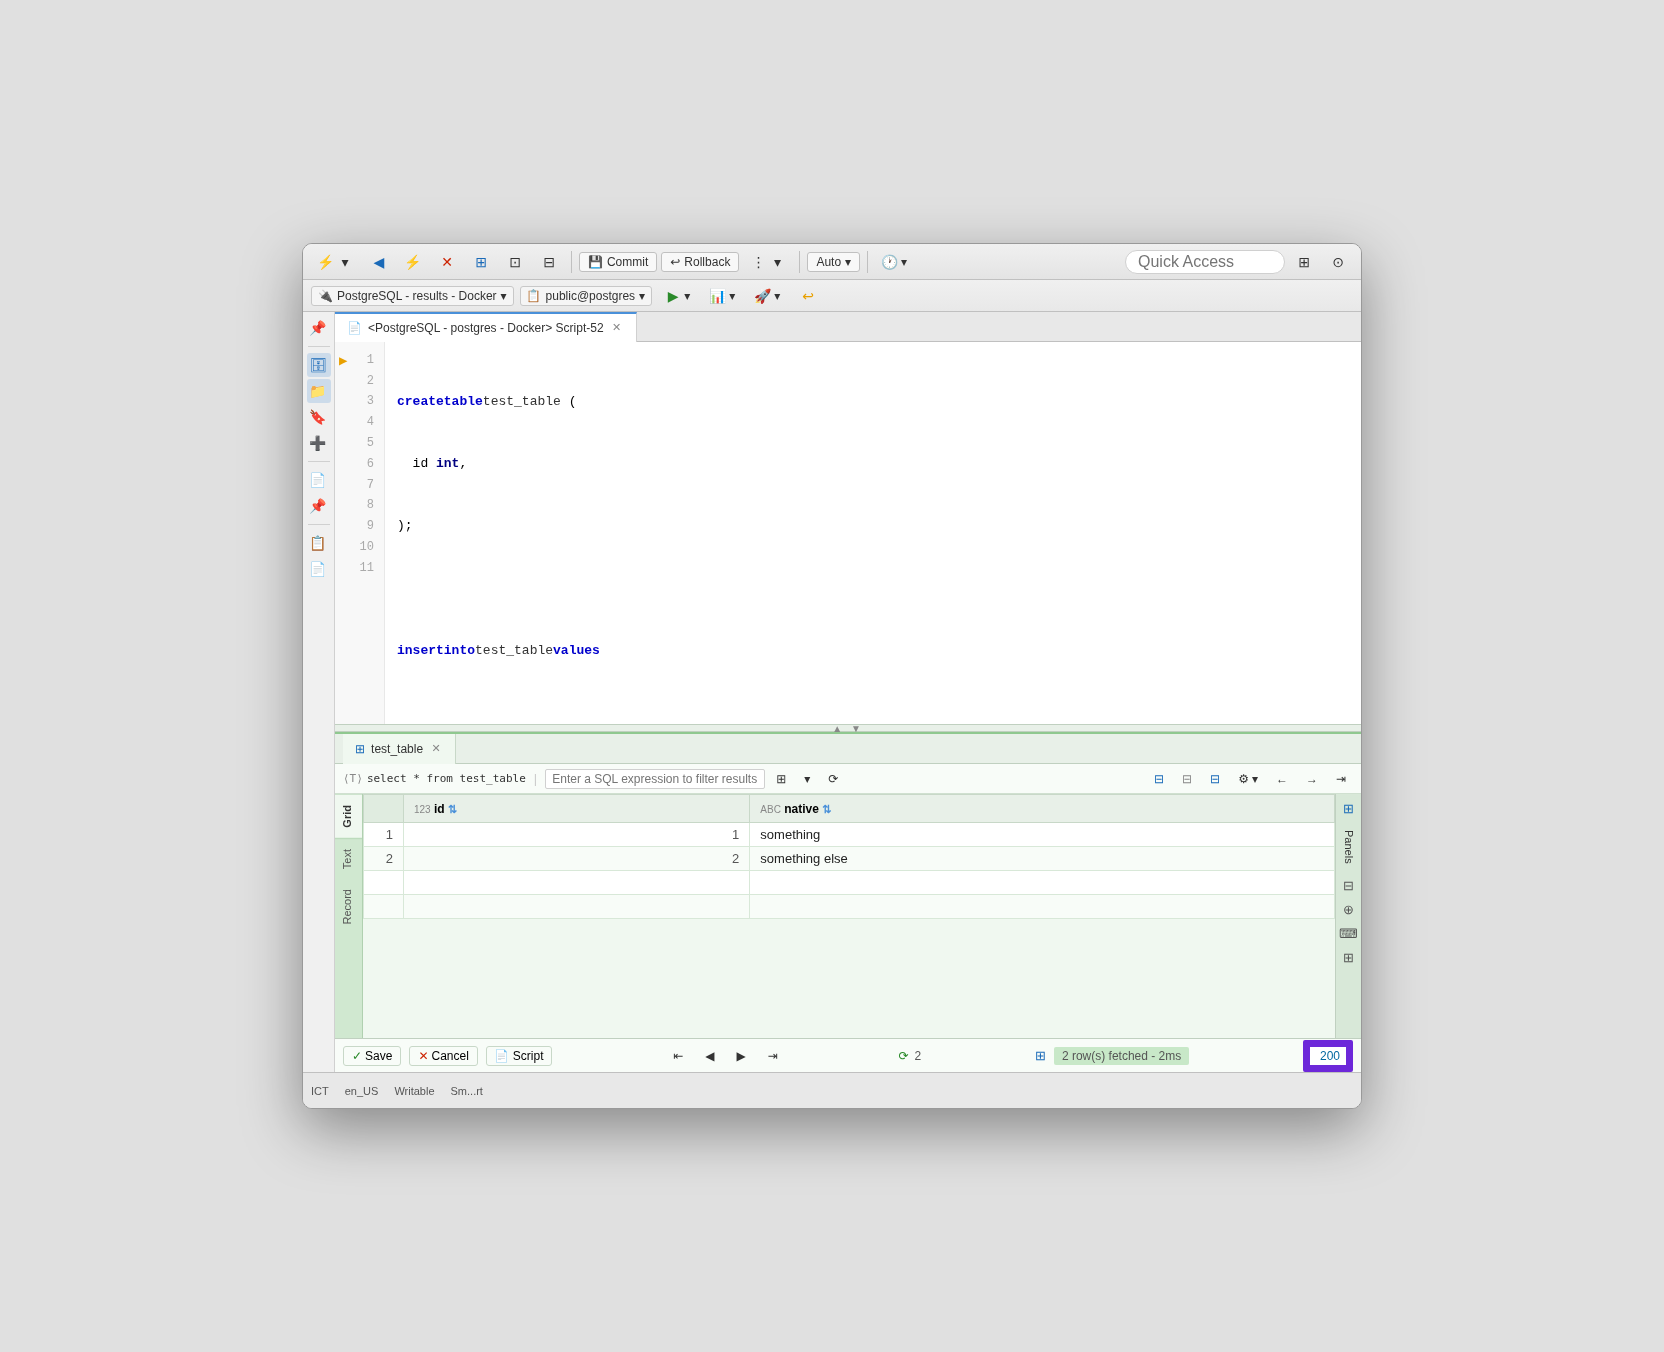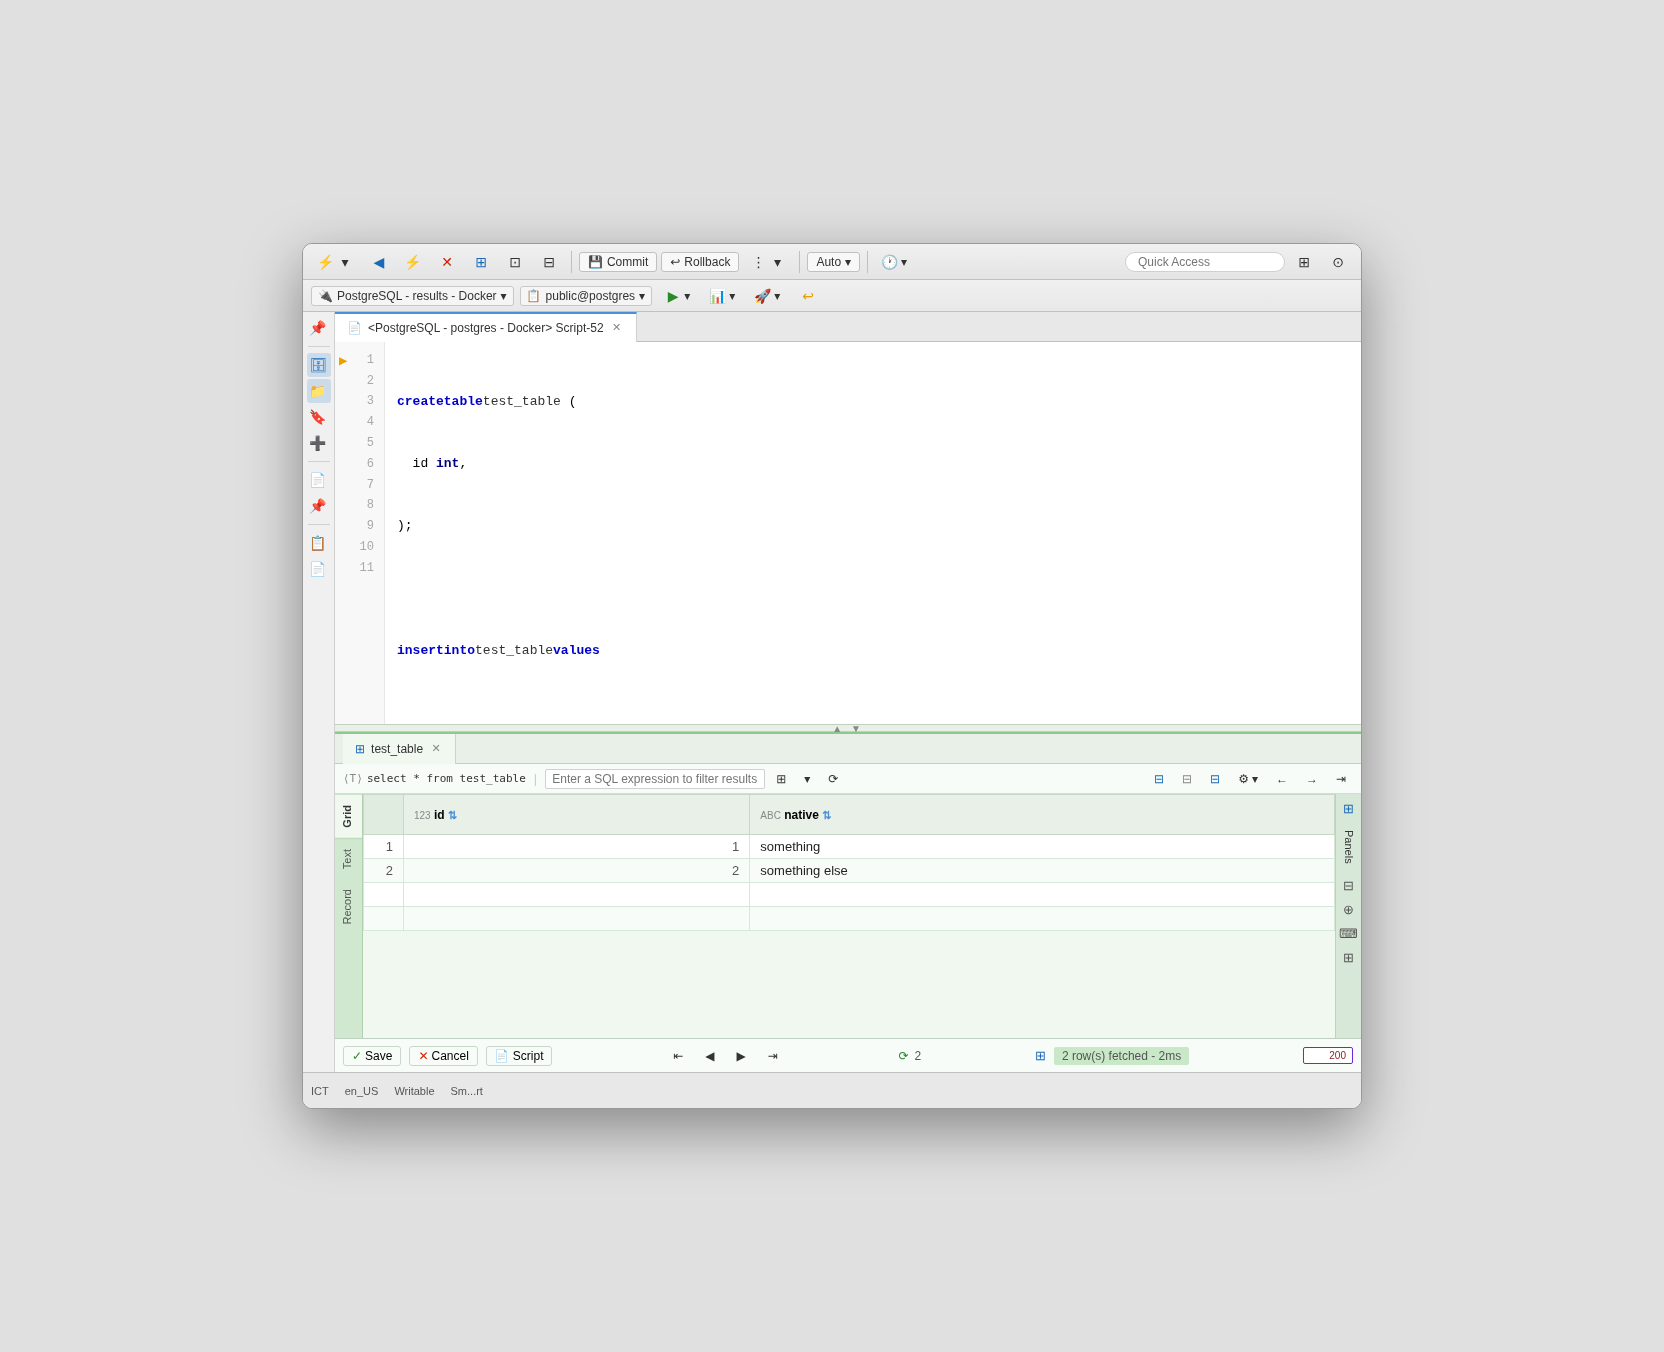--- a/index.html
+++ b/index.html
@@ -109,21 +109,21 @@
       color: #333;
       display: flex;
       align-items: center;
       gap: 4px;
     }
     .quick-access-input {
       border: 1px solid #d0d0d0;
       background: #fff;
       border-radius: 12px;
       padding: 2px 12px;
-      font-size: 12px;
+      font-size: 16px;
       color: #ef4444;
       width: 160px;
       outline: none;
       margin-left: auto;
     }
     .secondary-toolbar {
       background: linear-gradient(180deg, #f0f0f0 0%, #e8e8e8 100%);
       border-bottom: 1px solid #c0c0c0;
       padding: 4px 8px;
       display: flex;
@@ -339,21 +339,21 @@
       width: 100%;
     }
     .grid-table th {
       background: #e8f0e8;
       border: 1px solid #c8d8c8;
       padding: 4px 10px;
       text-align: left;
       font-size: 12px;
       font-weight: 600;
       white-space: nowrap;
-      height: 40px;
+      height: 28px;
     }
     .grid-table td {
       border: 1px solid #d8e8d8;
       padding: 2px 10px;
       height: 24px;
       color: #222;
     }
     .grid-table tr:nth-child(even) td { background: #f8fcf8; }
     .grid-table tr:nth-child(odd) td { background: #fff; }
     .grid-table td.num-cell { text-align: right; color: #555; }
@@ -451,26 +451,26 @@
       color: #555;
     }
     .fetch-status {
       font-size: 12px;
       color: #555;
       padding: 2px 8px;
       background: #c8e8c8;
       border-radius: 2px;
     }
     .limit-input {
-      border: 1px solid #6d28d9;
+      border: 7px solid #6d28d9;
       background: #fff;
       border-radius: 2px;
       padding: 2px 6px;
-      font-size: 10px;
-      color: #7f1d1d;
+      font-size: 12px;
+      color: #0369a1;
       width: 50px;
       outline: none;
       text-align: right;
     }
   </style>
 </head>
 <body>
 
 <div class="window">
 

